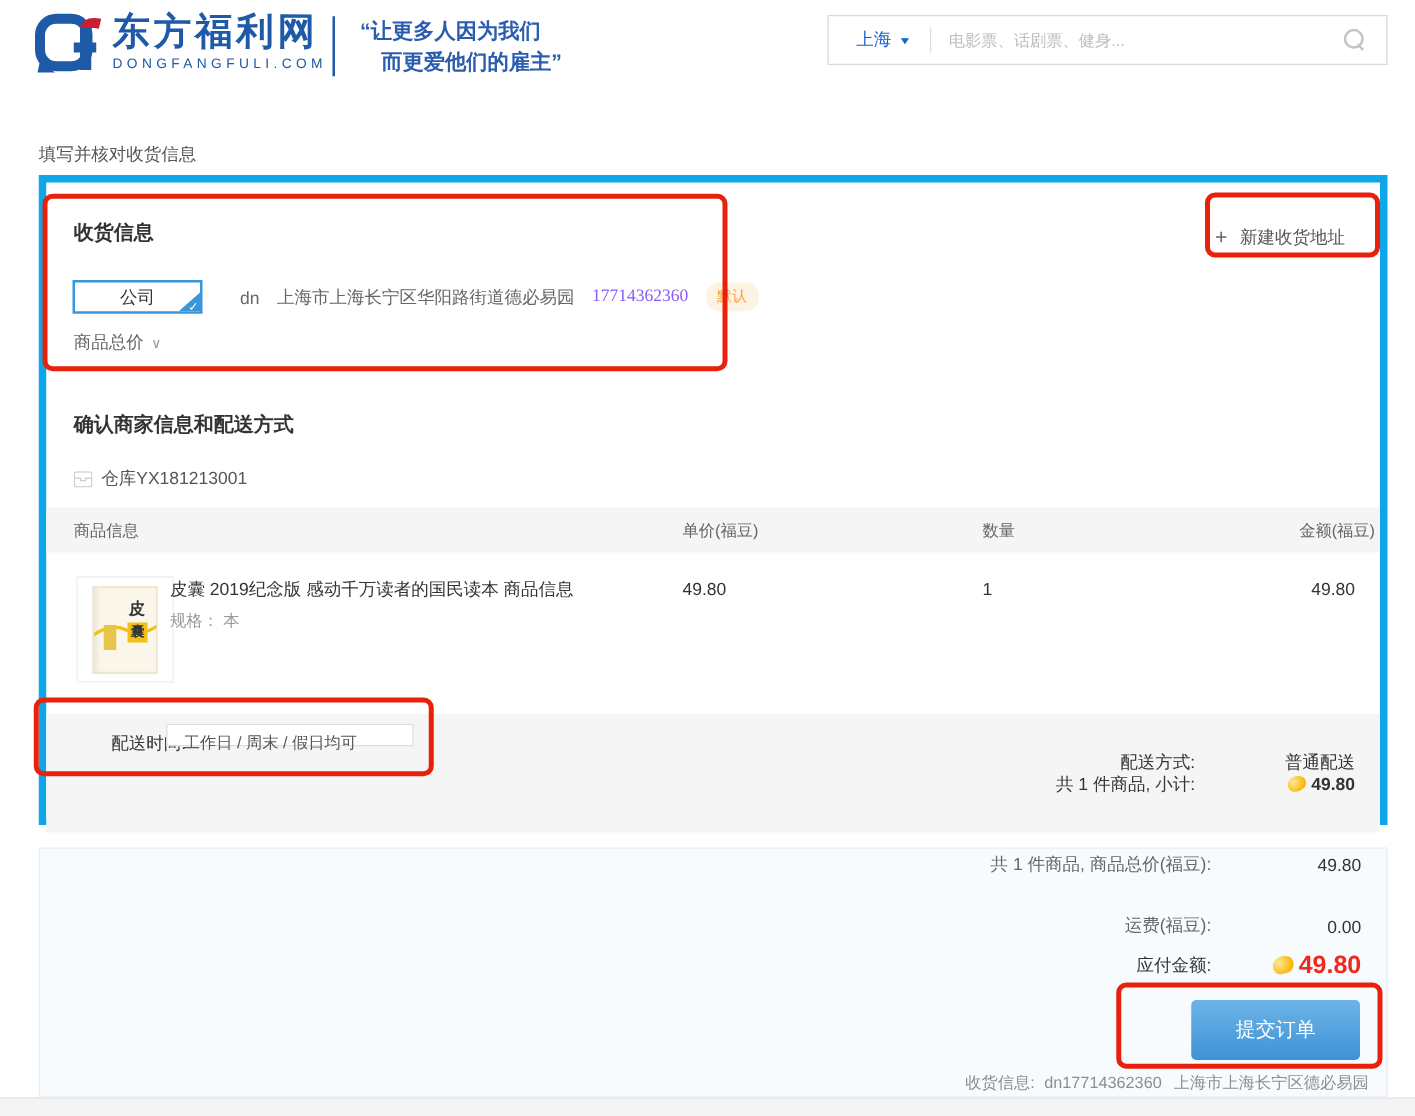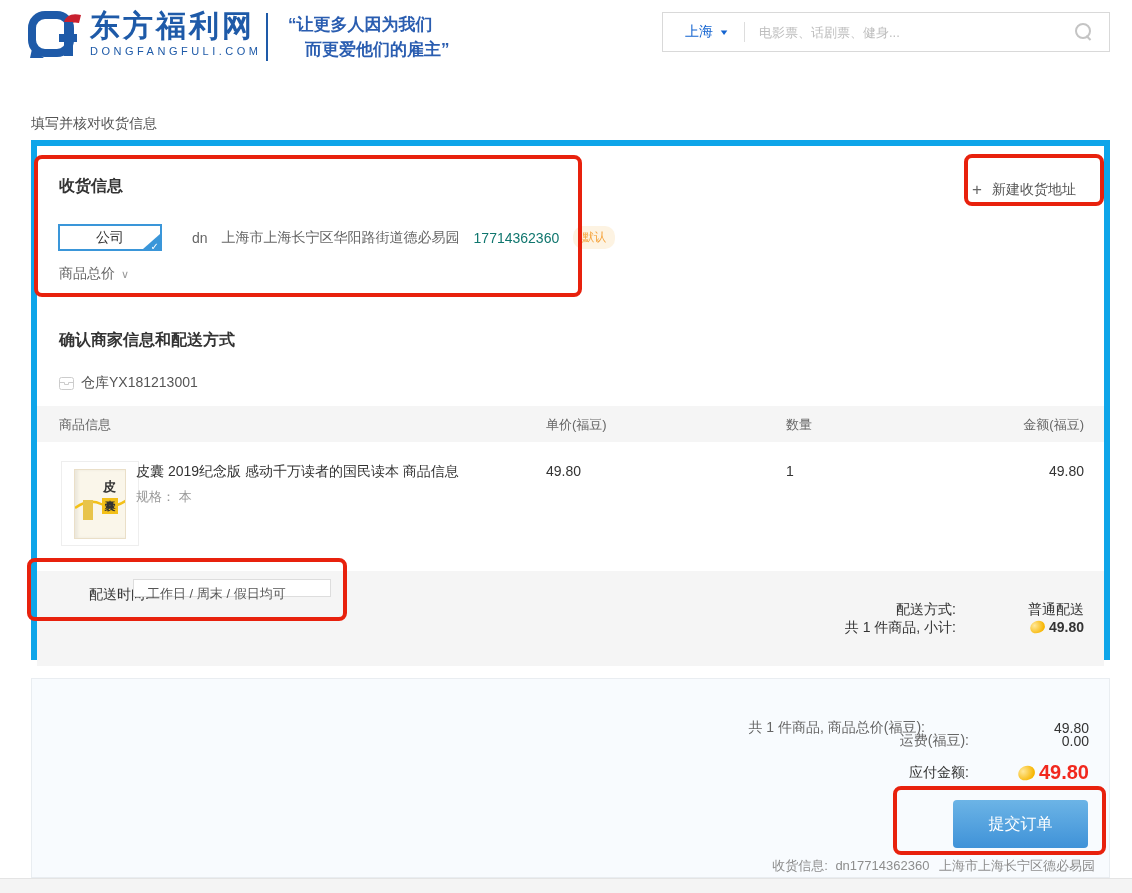--- a/index.html
+++ b/index.html
@@ -38,35 +38,35 @@
 
   .new-addr-btn { position:absolute; right:28px; top:34px; display:flex; align-items:center; color:#555; font-size:14px; cursor:pointer; }
   .new-addr-btn .plus { font-size:17px; color:#666; margin-right:10px; font-weight:normal; }
 
   .addr-row { position:absolute; left:21px; top:78px; display:flex; align-items:center; }
   .addr-tag { position:relative; width:104px; height:27px; border:2px solid #3a96d9; background:#fff; color:#333; font-size:14px; text-align:center; line-height:23px; cursor:pointer; overflow:hidden; }
   .tag-corner { position:absolute; right:0; bottom:0; width:0; height:0; border-left:17px solid transparent; border-bottom:15px solid #3a96d9; }
   .tag-check { position:absolute; right:1px; bottom:-4px; color:#fff; font-size:10px; line-height:12px; }
   .addr-name { margin-left:30px; color:#666; font-size:14px; }
   .addr-detail { margin-left:14px; color:#666; font-size:14px; }
-  .addr-phone { margin-left:14px; color:#0f766e; font-size:14px; }
+  .addr-phone { margin-left:14px; color:#8b5cf6; font-size:14px;font-family:Liberation Serif, serif; }
   .addr-badge { margin-left:14px; background:#fdf3e2; color:#f5a33c; font-size:12px; padding:3px 9px; border-radius:10px; }
 
   .more-link { position:absolute; left:22px; top:119px; color:#666; font-size:14px; cursor:pointer; }
   .more-link .chev { font-size:11px; color:#999; margin-left:6px; }
 
   .wh-row { position:absolute; left:22px; top:228px; display:flex; align-items:center; color:#555; font-size:14px; }
   .wh-icon { width:15px; height:13px; margin-right:7px; }
 
   .tbl-head { position:absolute; left:0; top:260px; width:100%; height:36px; background:#f5f5f5; font-size:13px; color:#666; }
   .tbl-head span { position:absolute; top:10px; }
   .col-product { left:22px; }
   .col-price { left:509px; }
   .col-qty { left:749px; }
-  .col-amount { right:20px;text-align:right; }
+  .col-amount { right:4px;text-align:right; }
 
   .prod-row { position:absolute; left:0; top:296px; width:100%; height:120px; }
   .prod-thumb { position:absolute; left:24px; top:19px; width:78px; height:85px; border:1px solid #eee; background:#fff; display:flex; align-items:center; justify-content:center; }
   .book { position:relative; width:52px; height:70px; background:#faf6ea; border:1px solid #eadfc8; box-shadow:inset 3px 0 3px rgba(0,0,0,.06); overflow:hidden; }
   .book-wave { position:absolute; left:0; top:26px; width:52px; height:14px; }
   .book-c1 { position:absolute; right:9px; top:8px; font-size:13px; color:#333; font-weight:bold; }
   .book-c2 { position:absolute; right:7px; top:28px; width:16px; height:16px; background:#f3c018; color:#333; font-size:11px; font-weight:bold; text-align:center; line-height:16px; }
   .book-seal { position:absolute; left:8px; top:30px; width:10px; height:20px; background:#e8c44b; }
   .prod-title { position:absolute; left:99px; top:21px; font-size:14px; color:#333; }
   .prod-spec { position:absolute; left:99px; top:46px; font-size:13px; color:#999; }
@@ -83,21 +83,21 @@
   .rr-method { top:30px; }
   .rr-sub { top:48px; }
   .rr-sub .val { font-weight:bold; }
   .bean { display:inline-block; width:15px; height:12px; background:radial-gradient(circle at 35% 30%, #ffe89a, #f7b500 75%); border-radius:55% 65% 50% 60% / 65% 55% 60% 50%; transform:rotate(-22deg); margin-right:4px; vertical-align:-1px; }
 
   
   .sum-panel { position:absolute; left:31px; top:678px; width:1079px; height:200px; background:#f8fbfe; border:1px solid #e9edf1; }
   .sum-row { position:absolute; right:20px; display:flex; align-items:center; }
   .sum-row .lbl { font-size:14px; color:#666; }
   .sum-row .val { width:120px; text-align:right; font-size:14px; color:#333; }
-  .sr1 { top:40px;gap:44px; } .sr2 { top:53px; }
+  .sr1 { top:4px; } .sr2 { top:53px; }
   .sr3 { top:82px; }
   .sr3 .lbl { color:#333; }
   .sr3 .val { font-size:20px; font-weight:bold; color:#f1281e; }
   .sr3 .bean { width:17px; height:14px; }
   .submit-btn { position:absolute; right:21px; top:121px; width:135px; height:48px; border:none; border-radius:4px; background:linear-gradient(180deg,#6cb4e6,#3f92d8); color:#fff; font-size:16px; cursor:pointer; font-family:inherit; }
   .sum-footer { position:absolute; right:14px; top:178px; font-size:13px; color:#8d8d8d; }
   .sum-footer .fc { margin:0 6px 0 4px; }
 
   
   .footer-strip { position:absolute; left:0; top:878px; width:100%; height:15px; background:#f4f4f4; border-top:1px solid #e4e4e4; }

